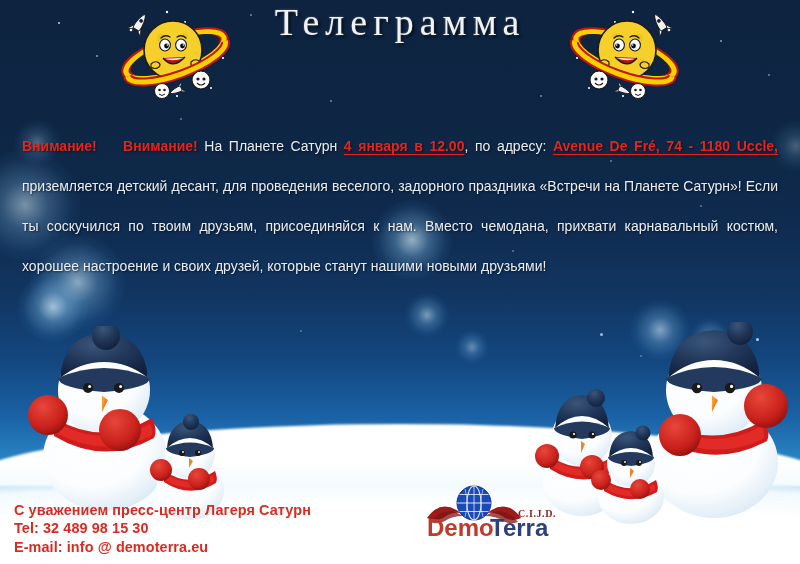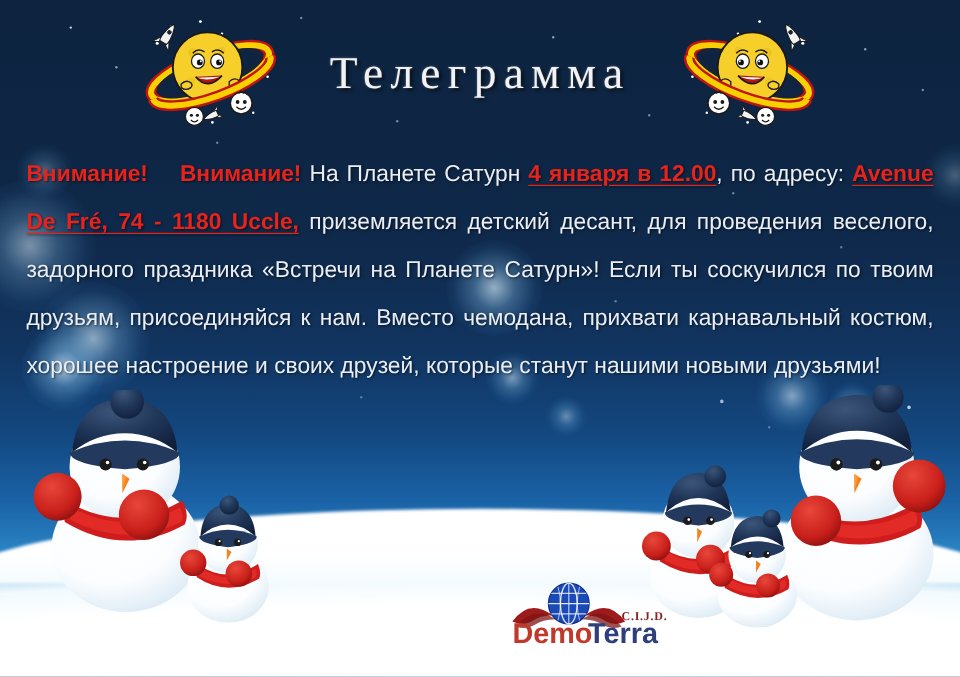--- a/index.html
+++ b/index.html
@@ -45,21 +45,21 @@
     background: radial-gradient(circle, rgba(215,240,255,0.95) 0%, rgba(150,210,250,0.45) 30%, rgba(80,160,225,0.12) 60%, rgba(0,0,0,0) 75%);
     pointer-events:none;
   }
 
   
   .header {
     position:absolute;
     top:0; left:0; right:0;
     height:122px;
     display:flex;
-    align-items:center;
+    align-items:flex-start;
     justify-content:center;
     gap:0px;
   }
   .saturn-logo { width:120px; height:110px; flex:0 0 auto; }
   .saturn-logo.right { transform: scaleX(-1); }
   .title {
     flex:0 0 auto;
     width:330px;
     text-align:center;
     font-family:"Liberation Serif", serif;
@@ -68,21 +68,21 @@
     color:#f0f2f5;
     text-shadow: 2px 2px 3px rgba(0,0,0,.75), 0 0 2px rgba(255,255,255,.4);
   }
 
   
   .body-text {
     position:absolute;
     top:126px;
     left:22px;
     width:756px;
-    font-size:19px;
+    font-size:14px;
     line-height:40px;
     color:#e9eef5;
     text-align:justify;
     text-shadow: 1px 1px 2px rgba(0,0,0,.6);
   }
   .body-text p { margin:0; }
   .alert {
     color:#e8231c;
     font-weight:bold;
     text-shadow: 1px 1px 2px rgba(0,0,0,.55);
@@ -542,20 +542,25 @@
       <path d="M45 49 L49 52 L45 59 Z" fill="#f58220"></path>
       <g>
         <path d="M22 62 Q46 77 71 61 Q74 68 72 73 Q46 88 19 72 Q18 66 22 62 Z" fill="#cf1d1d"></path>
         <path d="M24 65 Q46 78 69 65 Q71 69 69 72 Q46 83 22 71 Z" fill="#e22a26"></path>
         <circle cx="16" cy="61" r="10" fill="url(#pomGradT)"></circle>
         <circle cx="55" cy="70" r="10" fill="url(#pomGradT)"></circle>
       </g>
     </svg>
   </div>
 
+  <div class="footer">
+    <div>С уважением пресс-центр Лагеря Сатурн</div>
+    <div>Tel: 32 489 98 15 30</div>
+    <div>E-mail: info @ demoterra.eu</div>
+  </div>
 
   <div class="brand">
     <svg width="150" height="58" viewBox="0 0 150 58" aria-hidden="true">
 
       <g>
         <path d="M2 36 Q16 16 36 31 Q26 30 18 36 Q10 40 2 36 Z" fill="#9e1b1b"></path>
         <path d="M96 36 Q82 16 62 31 Q72 30 80 36 Q88 40 96 36 Z" fill="#9e1b1b"></path>
         <path d="M5 40 Q20 22 38 34 Q27 34 20 39 Q13 43 5 40 Z" fill="#7d1414" opacity=".75"></path>
         <path d="M93 40 Q78 22 60 34 Q71 34 78 39 Q85 43 93 40 Z" fill="#7d1414" opacity=".75"></path>
       </g>

